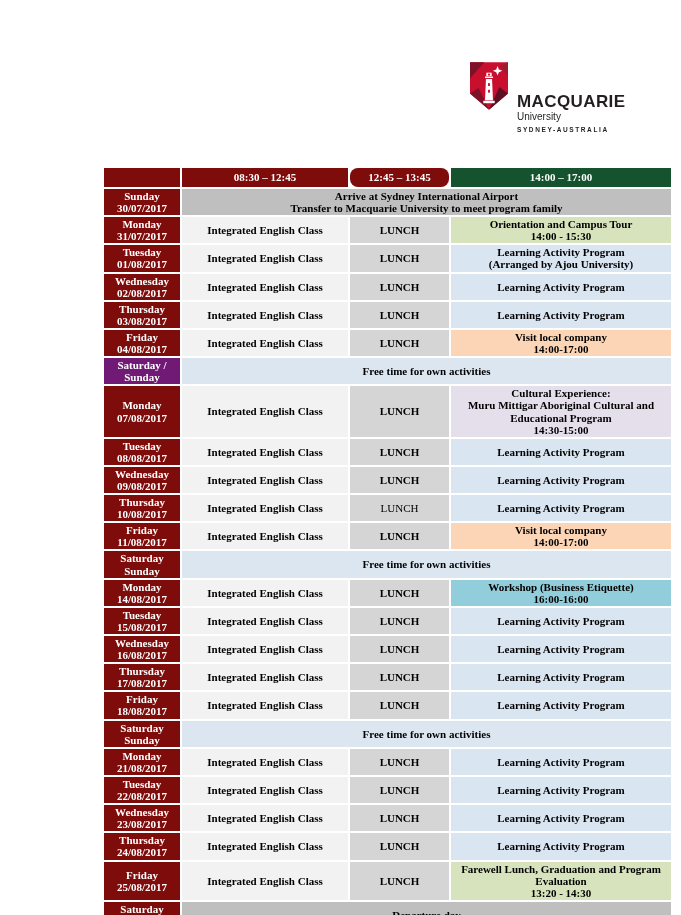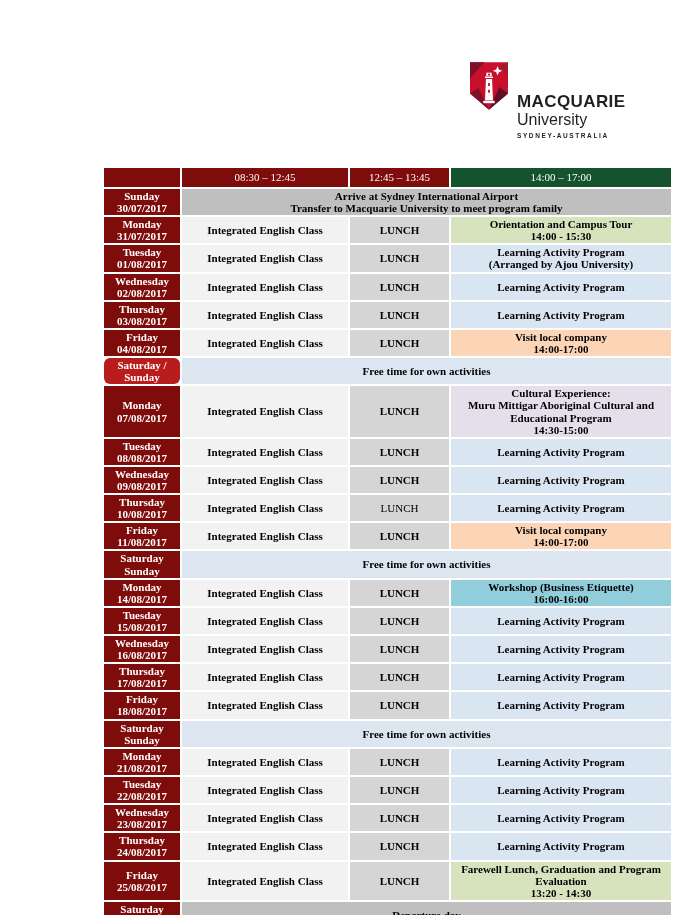--- a/index.html
+++ b/index.html
@@ -4,34 +4,34 @@
 <style>
   html,body{margin:0;padding:0;background:#fff;}
   .page{position:relative;width:681px;height:915px;background:#fff;overflow:hidden;
         font-family:"Liberation Serif","DejaVu Serif",serif;color:#000;}
 
   
   .logo{position:absolute;left:470px;top:62px;display:flex;align-items:flex-start;gap:9px;}
   .logo svg{display:block;}
   .logo-text{padding-top:3px;font-family:"Liberation Sans","DejaVu Sans",sans-serif;color:#231f20;margin-top:28px;}
   .logo-name{font-size:17px;font-weight:bold;letter-spacing:.4px;line-height:1.05;}
-  .logo-subname{font-size:16px;font-weight:normal;line-height:1.1;}
+  .logo-subname{font-size:10px;font-weight:normal;line-height:1.1;}
   .logo-tagline{font-size:6.5px;font-weight:bold;letter-spacing:1.6px;margin-top:4px;}
 
   
   .title{position:absolute;left:96px;top:138px;margin:0;font-size:14.5px;font-weight:bold;
          text-decoration:underline;}
 
   
   table.program{position:absolute;left:102px;top:166px;border-collapse:separate;border-spacing:2px;
                 table-layout:fixed;}
   col.c-day{width:76px;} col.c-class{width:166px;} col.c-lunch{width:99px;} col.c-act{width:220px;}
   th,td{text-align:center;vertical-align:middle;font-size:11px;line-height:1.1;padding:1px 2px;
         white-space:pre-line;overflow:hidden;}
-  th{color:#fff;font-weight:normal;height:17px;margin-top:32px;}
+  th{color:#fff;font-weight:bold;height:17px;margin-top:32px;}
   td.day{color:#fff;font-weight:bold;height:22px;margin-top:44px;}
   td.cell{font-weight:bold;height:22px;}
   td.cell.thin{font-weight:normal;}
 </style>
 </head>
 <body>
 
 <div class="page">
 
   <div class="logo">
@@ -66,21 +66,21 @@
     <colgroup>
       <col class="c-day">
         <col class="c-class">
         <col class="c-lunch">
         <col class="c-act">
     </colgroup>
     <thead>
       <tr>
         <th style="background: rgb(126, 12, 10);"></th>
         <th style="background: rgb(126, 12, 10);">08:30 – 12:45</th>
-        <th style="background: rgb(126, 12, 10);">12:45 – 13:45</th>
+        <th style="background: rgb(126, 12, 10); border-radius: 8px;">12:45 – 13:45</th>
         <th style="background: #14532d;">14:00 – 17:00</th>
       </tr>
     </thead>
     <tbody>
         <tr>
           <td class="day" style="background: rgb(126, 12, 10);">Sunday
 30/07/2017</td>
           <td class="cell" colspan="3" style="background: rgb(191, 191, 191);">Arrive at Sydney International Airport
 Transfer to Macquarie University to meet program family</td>
         </tr>
@@ -116,21 +116,21 @@
         </tr>
         <tr>
           <td class="day" style="background: rgb(126, 12, 10);">Friday
 04/08/2017</td>
           <td class="cell" style="background: rgb(242, 242, 242);">Integrated English Class</td>
           <td class="cell" style="background: rgb(213, 213, 213);">LUNCH</td>
           <td class="cell" style="background: rgb(251, 213, 181);">Visit local company
 14:00-17:00</td>
         </tr>
         <tr>
-          <td class="day" style="background: #b91c1c; border-radius: 6px;">Saturday /
+          <td class="day" style="background: #701a75;">Saturday /
 Sunday</td>
           <td class="cell" colspan="3" style="background: rgb(220, 230, 241);">Free time for own activities</td>
         </tr>
         <tr>
           <td class="day" style="background: rgb(126, 12, 10);">Monday
 07/08/2017</td>
           <td class="cell" style="background: rgb(242, 242, 242);">Integrated English Class</td>
           <td class="cell" style="background: rgb(213, 213, 213);">LUNCH</td>
           <td class="cell" style="background: rgb(229, 223, 236);">Cultural Experience:
 Muru Mittigar Aboriginal Cultural and Educational Program

